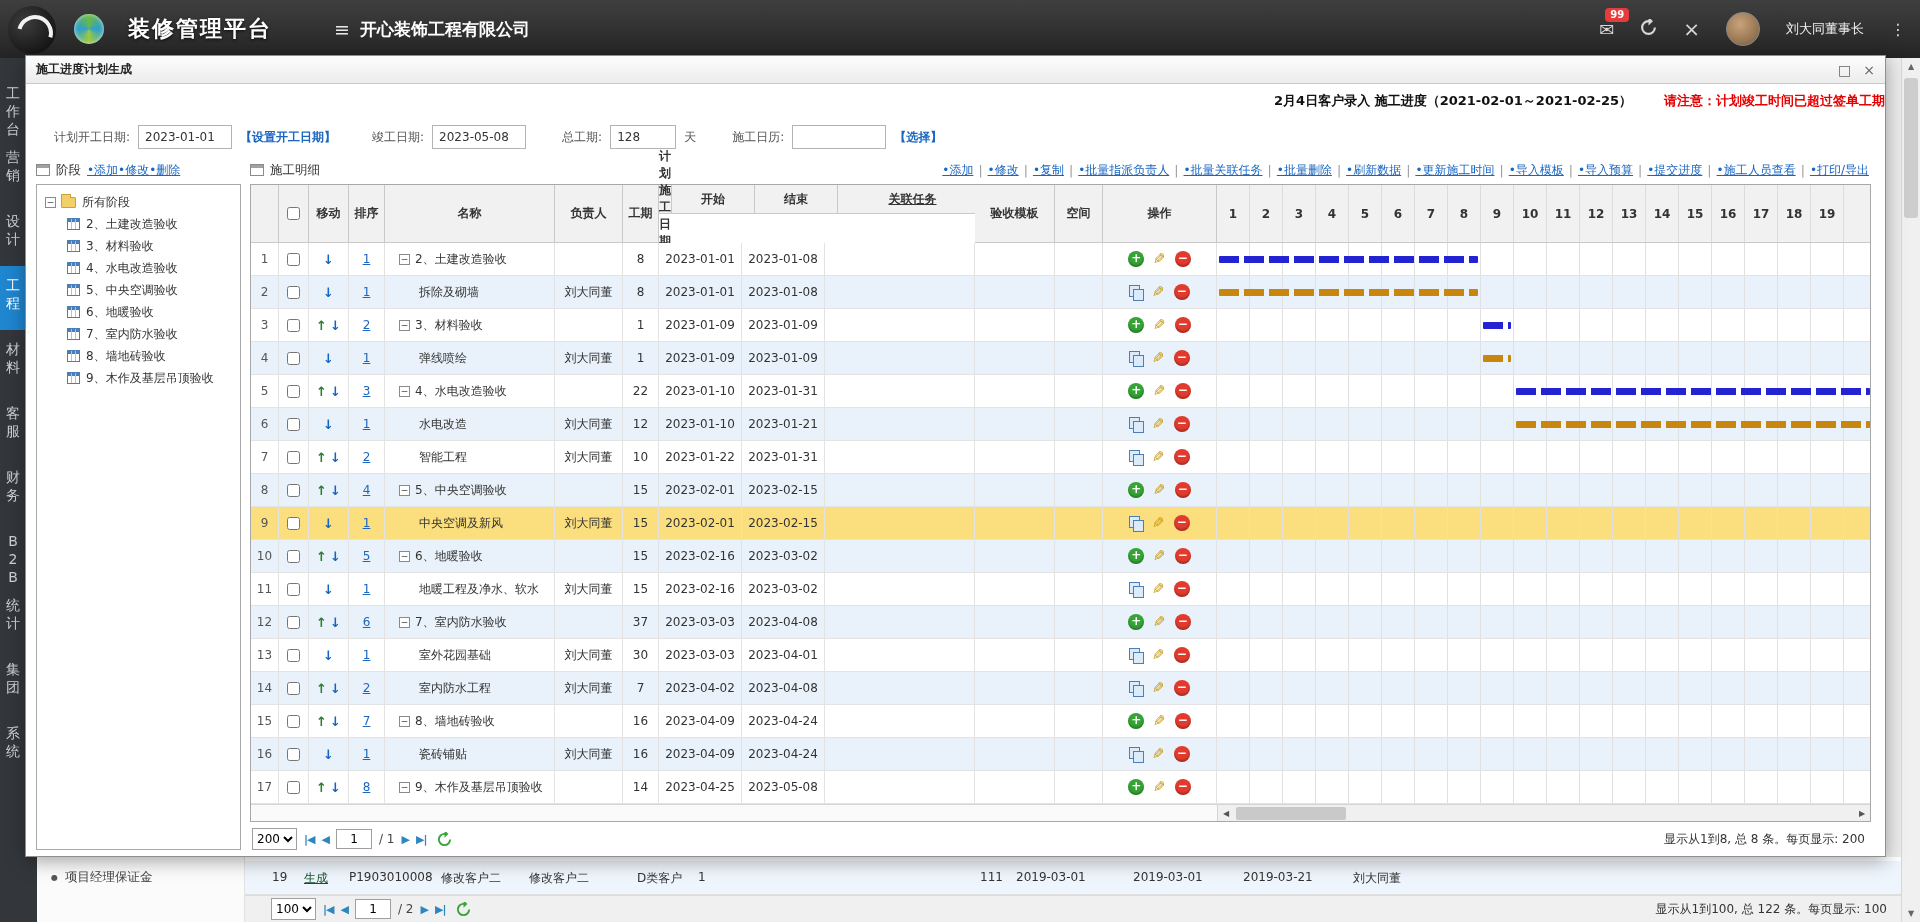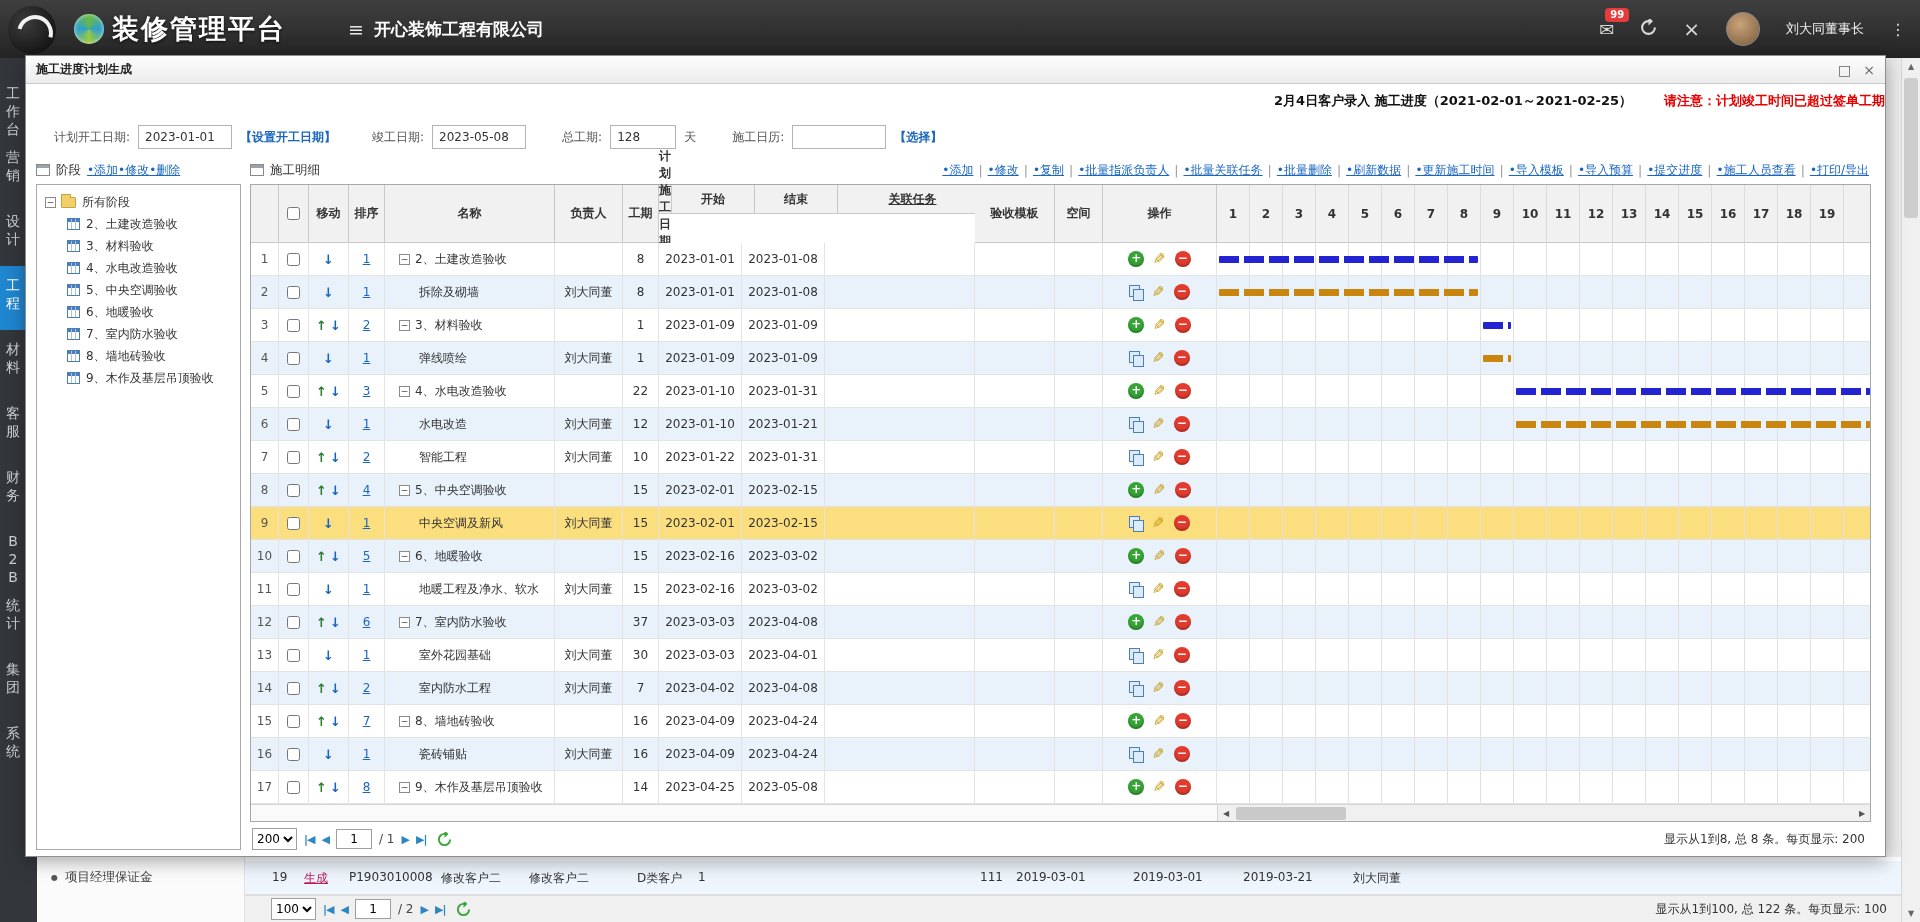--- a/index.html
+++ b/index.html
@@ -10,21 +10,21 @@
   
   .topbar { position:absolute; top:0; left:0; width:1920px; height:58px;
     background:linear-gradient(#3f3f3f,#242424); display:flex; align-items:center; z-index:5; }
   .logo-circle { width:48px; height:48px; border-radius:50%; background:radial-gradient(circle at 35% 35%, #3c3c3c, #0a0a0a);
     margin:2px 0 0 8px; position:relative; flex:none; }
   .logo-circle::before { content:""; position:absolute; top:9px; left:9px; width:28px; height:28px; border-radius:50%;
     border:4px solid transparent; border-top-color:#f2f2f2; border-right-color:#f2f2f2; transform:rotate(-30deg); }
   .brand { display:flex; align-items:center; margin-left:18px; }
   .globe { width:30px; height:30px; border-radius:50%; flex:none;
     background:conic-gradient(#6ab943,#2e9fd0,#9ecb3b,#2e9fd0,#6ab943); box-shadow:inset 0 0 4px rgba(255,255,255,.7); }
-  .brand-text { margin-left:8px; font-size:27px; font-weight:bold; color:#fff; letter-spacing:2px;
+  .brand-text { margin-left:24px; font-size:22px; font-weight:bold; color:#fff; letter-spacing:2px;
     text-shadow:0 1px 3px rgba(0,0,0,.8); }
   .company { display:flex; align-items:center; margin-left:62px; color:#fff; }
   .hamburger { font-size:19px; color:#e8e8e8; margin-right:10px; cursor:pointer; }
   .company-name { font-size:17px; font-weight:bold; }
   .top-right { margin-left:auto; display:flex; align-items:center; gap:26px; padding-right:14px; }
   .mail { position:relative; font-size:18px; color:#d8d8d8; cursor:pointer; }
   .badge { position:absolute; top:-11px; right:-15px; background:#e53b3b; color:#fff; font-size:10px; font-weight:bold;
     padding:1px 5px; border-radius:4px; line-height:12px; }
   .tclose { font-size:20px; color:#d8d8d8; cursor:pointer; line-height:18px; }
   .avatar { width:34px; height:34px; border-radius:50%; background:radial-gradient(circle at 40% 35%, #c9a37a, #7a5c3e);
@@ -39,21 +39,21 @@
   .side-item.active { background:#1f86d0; }
   .side-item.active span { color:#fff; }
 
   
   .bg-left { position:absolute; left:37px; top:857px; width:208px; bottom:0; background:#fbfbfb; border-right:1px solid #e2e2e2; z-index:1; }
   .bg-left-item { padding:12px 14px; color:#444; font-size:12.5px; display:flex; align-items:center; gap:7px; }
   .bg-bullet { font-size:8px; color:#555; }
   .bg-main { position:absolute; left:245px; top:857px; right:19px; bottom:0; background:#fff; z-index:1; }
   .bg-row { position:relative; height:34px; margin-top:4px; background:#eef5fc; border-bottom:1px solid #e0e0e0; font-size:12px; color:#333; }
   .bg-row span { position:absolute; top:9px; white-space:nowrap; }
-  .bg-link { color:#be185d; text-decoration:underline; }
+  .bg-link { color:#14532d; text-decoration:underline; }
   .bg-pager { position:absolute; left:0; right:0; bottom:0; height:27px; background:#f0f0f0; border-top:1px solid #dcdcdc;
     display:flex; align-items:center; gap:7px; padding-left:26px; font-size:12px; }
   .bg-pager .stats { margin-left:auto; padding-right:14px; color:#333; }
 
   
   .vscroll { position:absolute; right:0; top:58px; width:19px; bottom:0; background:#f0f0f0; border-left:1px solid #d8d8d8; z-index:4; }
   .vs-up,.vs-down { height:17px; text-align:center; font-size:8px; color:#666; line-height:17px; cursor:pointer; }
   .vs-down { position:absolute; bottom:0; left:0; right:0; }
   .vs-thumb { position:absolute; top:20px; left:2px; width:14px; height:140px; background:#cdcdcd; border-radius:3px; cursor:pointer; }
 

